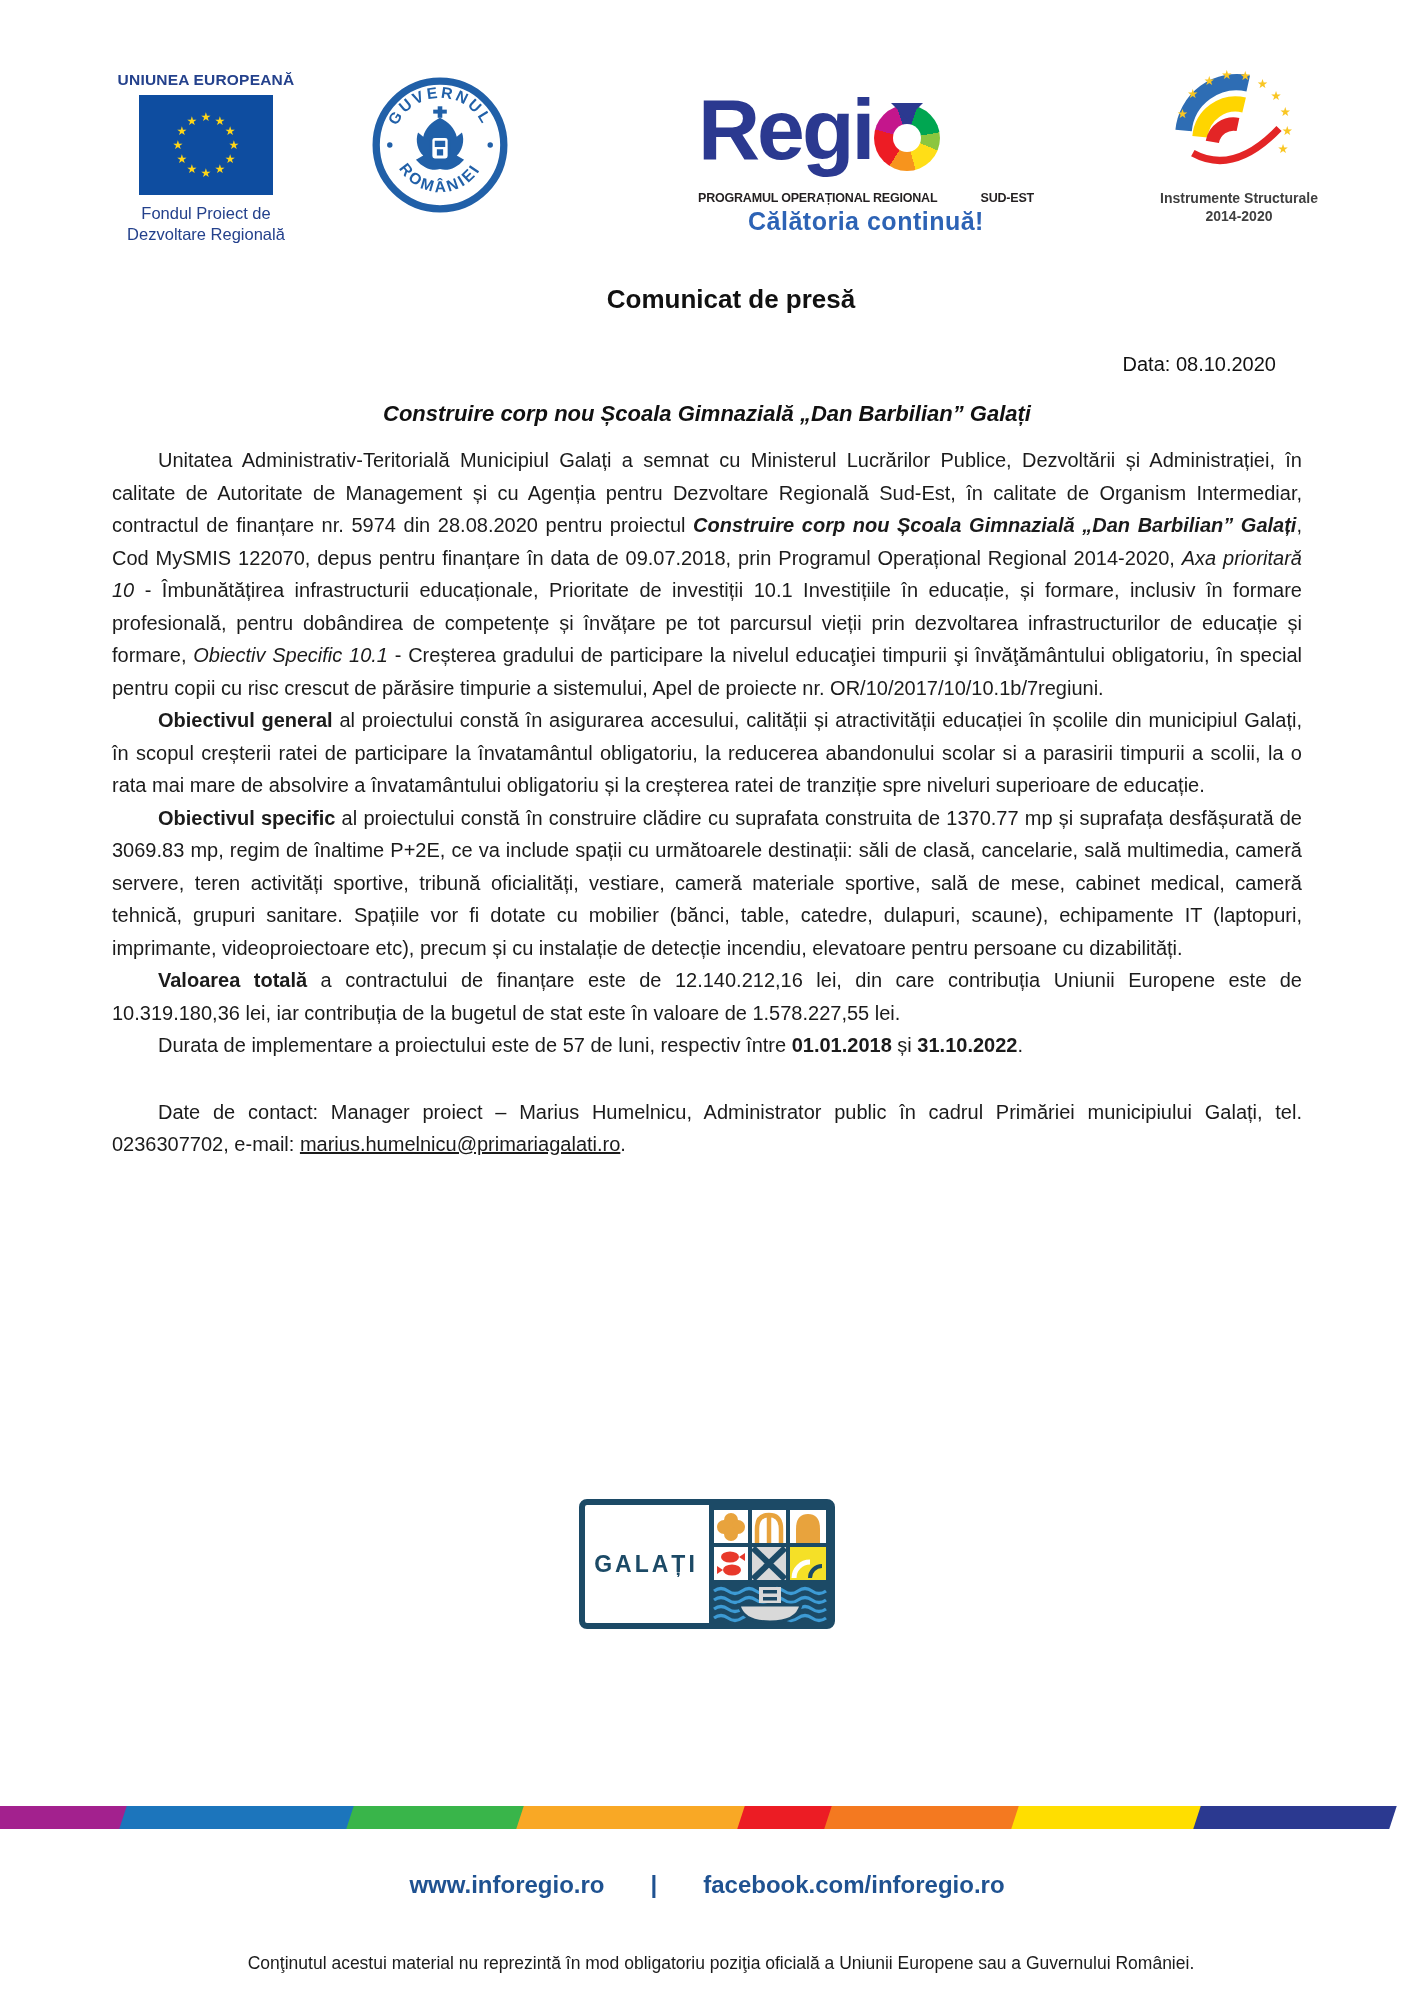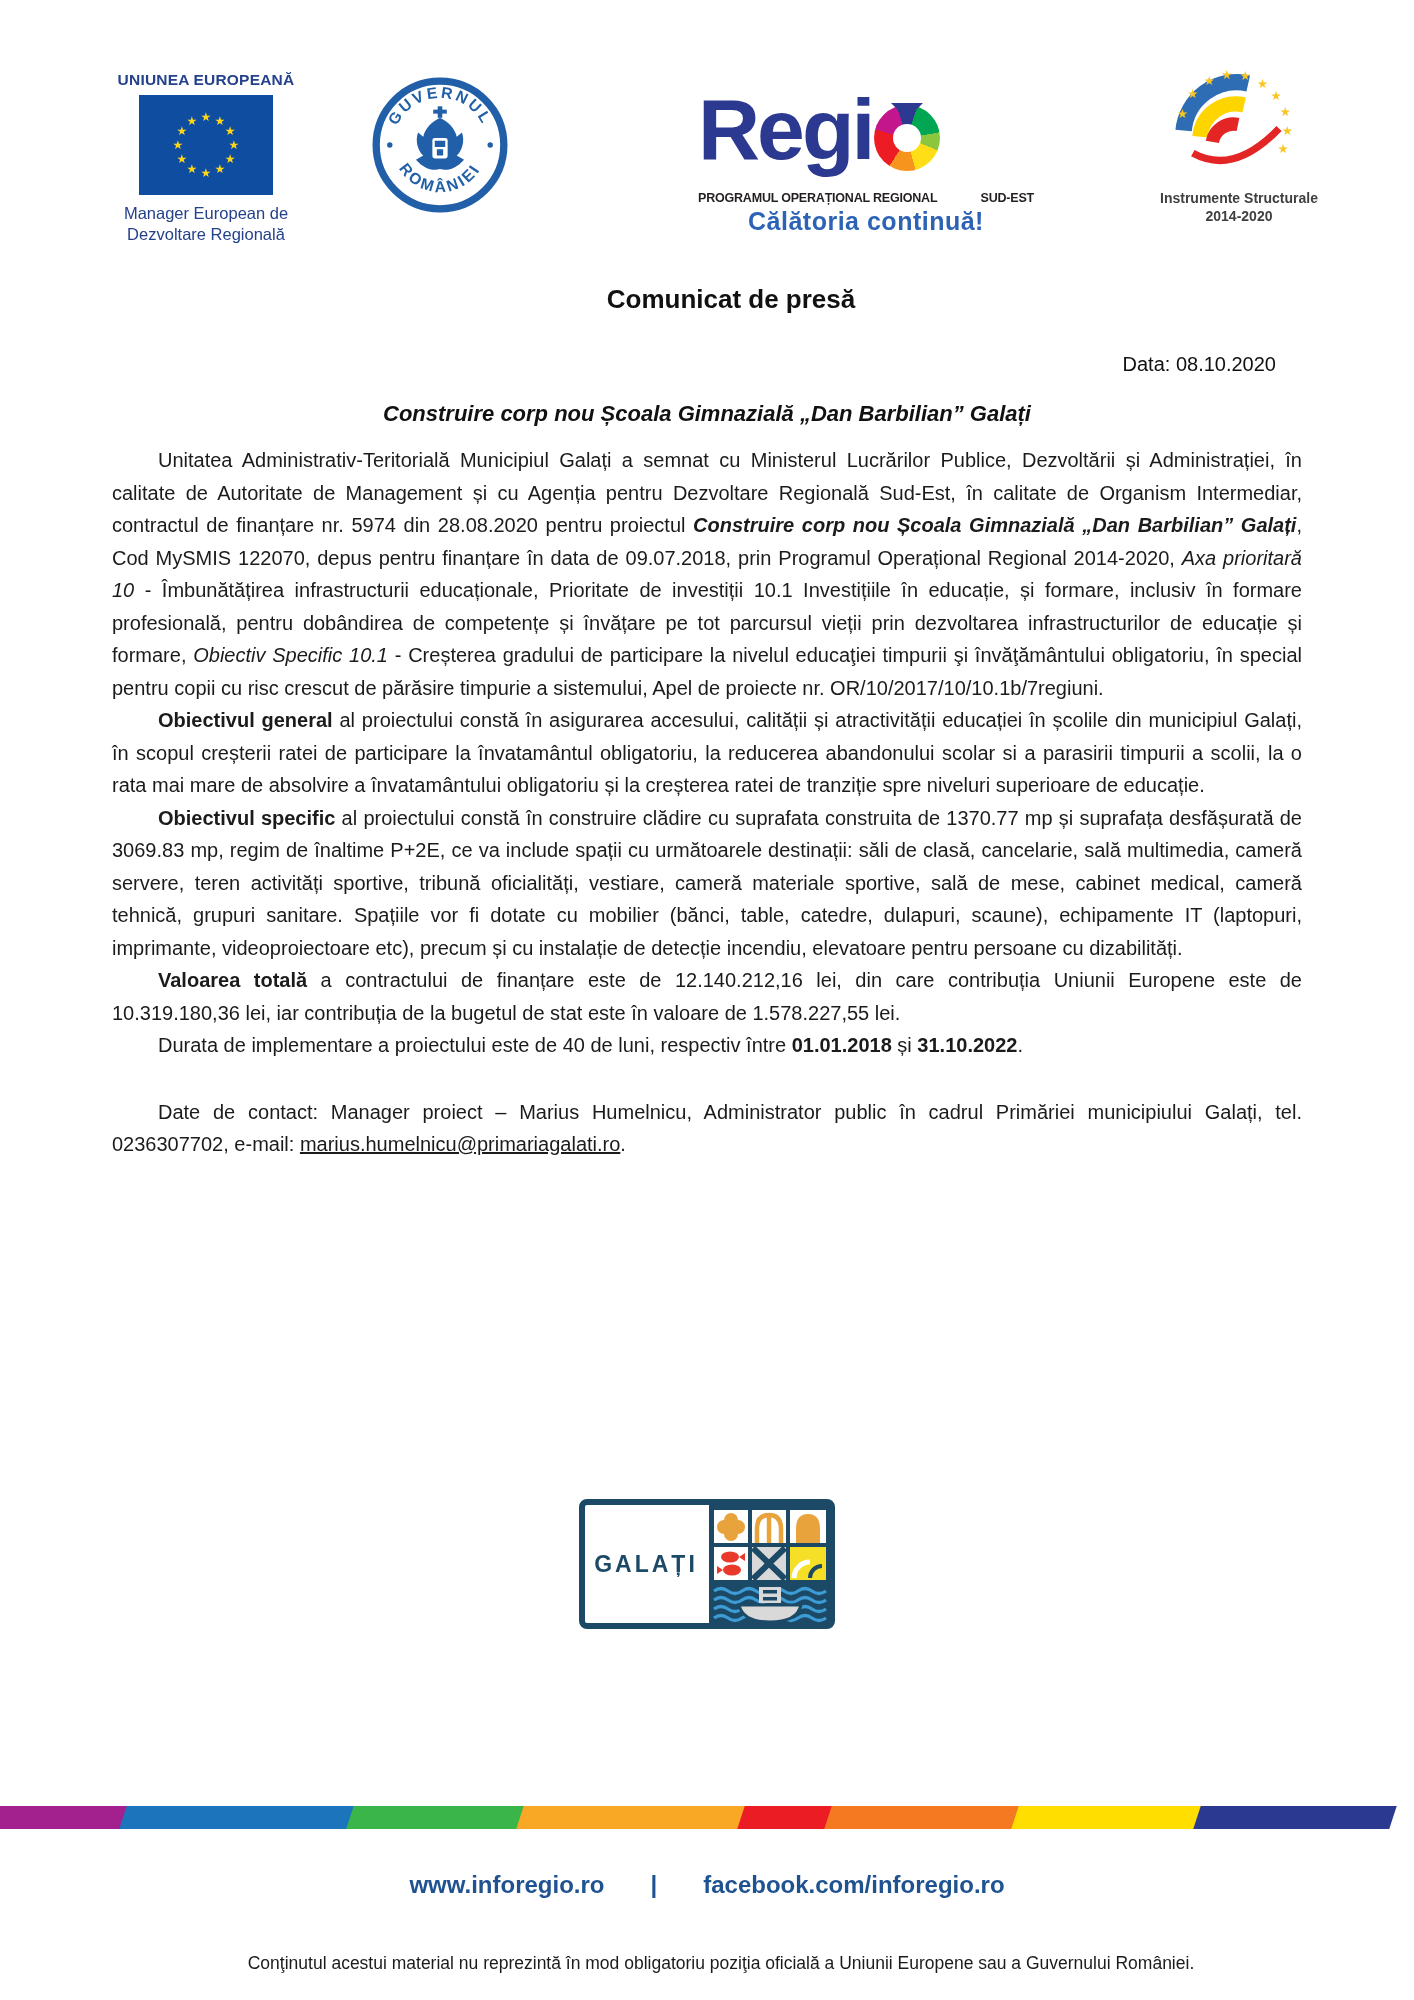--- a/index.html
+++ b/index.html
@@ -82,21 +82,21 @@
         <text class="star" x="81" y="78.2">★</text>
         <text class="star" x="67" y="82">★</text>
         <text class="star" x="53" y="78.2">★</text>
         <text class="star" x="42.8" y="68">★</text>
         <text class="star" x="39" y="54">★</text>
         <text class="star" x="42.8" y="40">★</text>
         <text class="star" x="53" y="29.8">★</text>
       </g>
     </svg>
     <div class="eu-sub">
-      <div>Manager European de</div>
+      <div>Fondul Proiect de</div>
       <div>Dezvoltare Regională</div>
     </div>
   </div>
 
   <div class="logo-gov">
     <svg width="136" height="136" viewBox="0 0 130 130">
       <circle cx="65" cy="65" r="61" fill="#ffffff" stroke="#2160A8" stroke-width="7"></circle>
       <defs>
         <path id="arcTop" d="M 20,65 A 45,45 0 0 1 110,65"></path>
         <path id="arcBot" d="M 20,65 A 45,45 0 0 0 110,65"></path>
@@ -158,21 +158,21 @@
 
   <div class="doc-title">Comunicat de presă</div>
   <div class="doc-date">Data: 08.10.2020</div>
   <div class="doc-subtitle">Construire corp nou Școala Gimnazială „Dan Barbilian” Galați</div>
 
   <div class="body-text">
       <p class="para"><span>Unitatea Administrativ-Teritorială Municipiul Galați a semnat cu Ministerul Lucrărilor Publice, Dezvoltării și Administrației, în calitate de Autoritate de Management și cu Agenția pentru Dezvoltare Regională Sud-Est, în calitate de Organism Intermediar, contractul de finanțare nr. 5974 din 28.08.2020 pentru proiectul </span><span class="b i">Construire corp nou Școala Gimnazială „Dan Barbilian” Galați</span><span>, Cod MySMIS 122070, depus pentru finanțare în data de 09.07.2018, prin Programul Operațional Regional 2014-2020,  </span><span class="i">Axa prioritară 10</span><span> - Îmbunătățirea infrastructurii educaționale, Prioritate de investiții 10.1 Investițiile în educație, și  formare, inclusiv în formare profesională, pentru dobândirea de competențe și învățare pe tot parcursul vieții prin dezvoltarea infrastructurilor de educație și formare, </span><span class="i">Obiectiv Specific 10.1</span><span> - Creșterea gradului de participare la nivelul educaţiei timpurii şi învăţământului obligatoriu, în special pentru copii cu risc crescut de părăsire timpurie a sistemului, Apel de proiecte nr. OR/10/2017/10/10.1b/7regiuni.</span></p>
       <p class="para"><span class="b">Obiectivul general</span><span> al proiectului constă în asigurarea accesului, calității și atractivității educației în școlile din municipiul Galați, în scopul creșterii ratei de participare la învatamântul obligatoriu, la reducerea abandonului scolar si a parasirii timpurii a scolii, la o rata mai mare de absolvire a învatamântului obligatoriu și la creșterea ratei de tranziție spre niveluri superioare de educație.</span></p>
       <p class="para"><span class="b">Obiectivul specific</span><span> al proiectului constă în construire clădire cu suprafata construita de 1370.77 mp și suprafața desfășurată de 3069.83 mp, regim de înaltime P+2E, ce va include spații cu următoarele destinații: săli de clasă, cancelarie, sală multimedia, cameră servere, teren activități sportive, tribună oficialități, vestiare, cameră materiale sportive, sală de mese, cabinet medical, cameră tehnică, grupuri sanitare. Spațiile vor fi dotate cu mobilier (bănci, table, catedre, dulapuri, scaune), echipamente IT (laptopuri, imprimante, videoproiectoare etc), precum și cu instalație de detecție incendiu, elevatoare pentru persoane cu dizabilități.</span></p>
       <p class="para"><span class="b">Valoarea totală</span><span> a contractului de finanțare este de 12.140.212,16 lei, din care contribuția Uniunii Europene este de 10.319.180,36 lei, iar contribuția de la bugetul de stat este în valoare de  1.578.227,55 lei.</span></p>
-      <p class="para"><span>Durata de implementare a proiectului este de 40 de luni, respectiv între </span><span class="b">01.01.2018</span><span>  și </span><span class="b">31.10.2022</span><span>.</span></p>
+      <p class="para"><span>Durata de implementare a proiectului este de 57 de luni, respectiv între </span><span class="b">01.01.2018</span><span>  și </span><span class="b">31.10.2022</span><span>.</span></p>
       <p class="para spaced"><span>Date de contact: Manager proiect – Marius Humelnicu, Administrator public în cadrul Primăriei municipiului Galați, tel. 0236307702, e-mail: </span><span class="u"> marius.humelnicu@primariagalati.ro</span><span>.</span></p>
     </div>
 
   <div class="galati">
     <svg width="256" height="130" viewBox="0 0 256 130">
       <rect x="3" y="3" width="250" height="124" rx="5" fill="#ffffff" stroke="#1C4A66" stroke-width="6"></rect>
       <rect x="130" y="6" width="120" height="118" fill="#1C4A66"></rect>
       <text class="galatitxt" x="67" y="73" font-size="23" fill="#1C4A66" text-anchor="middle">GALAȚI</text>
 
       <rect x="135" y="11" width="34" height="33" fill="#ffffff"></rect>

